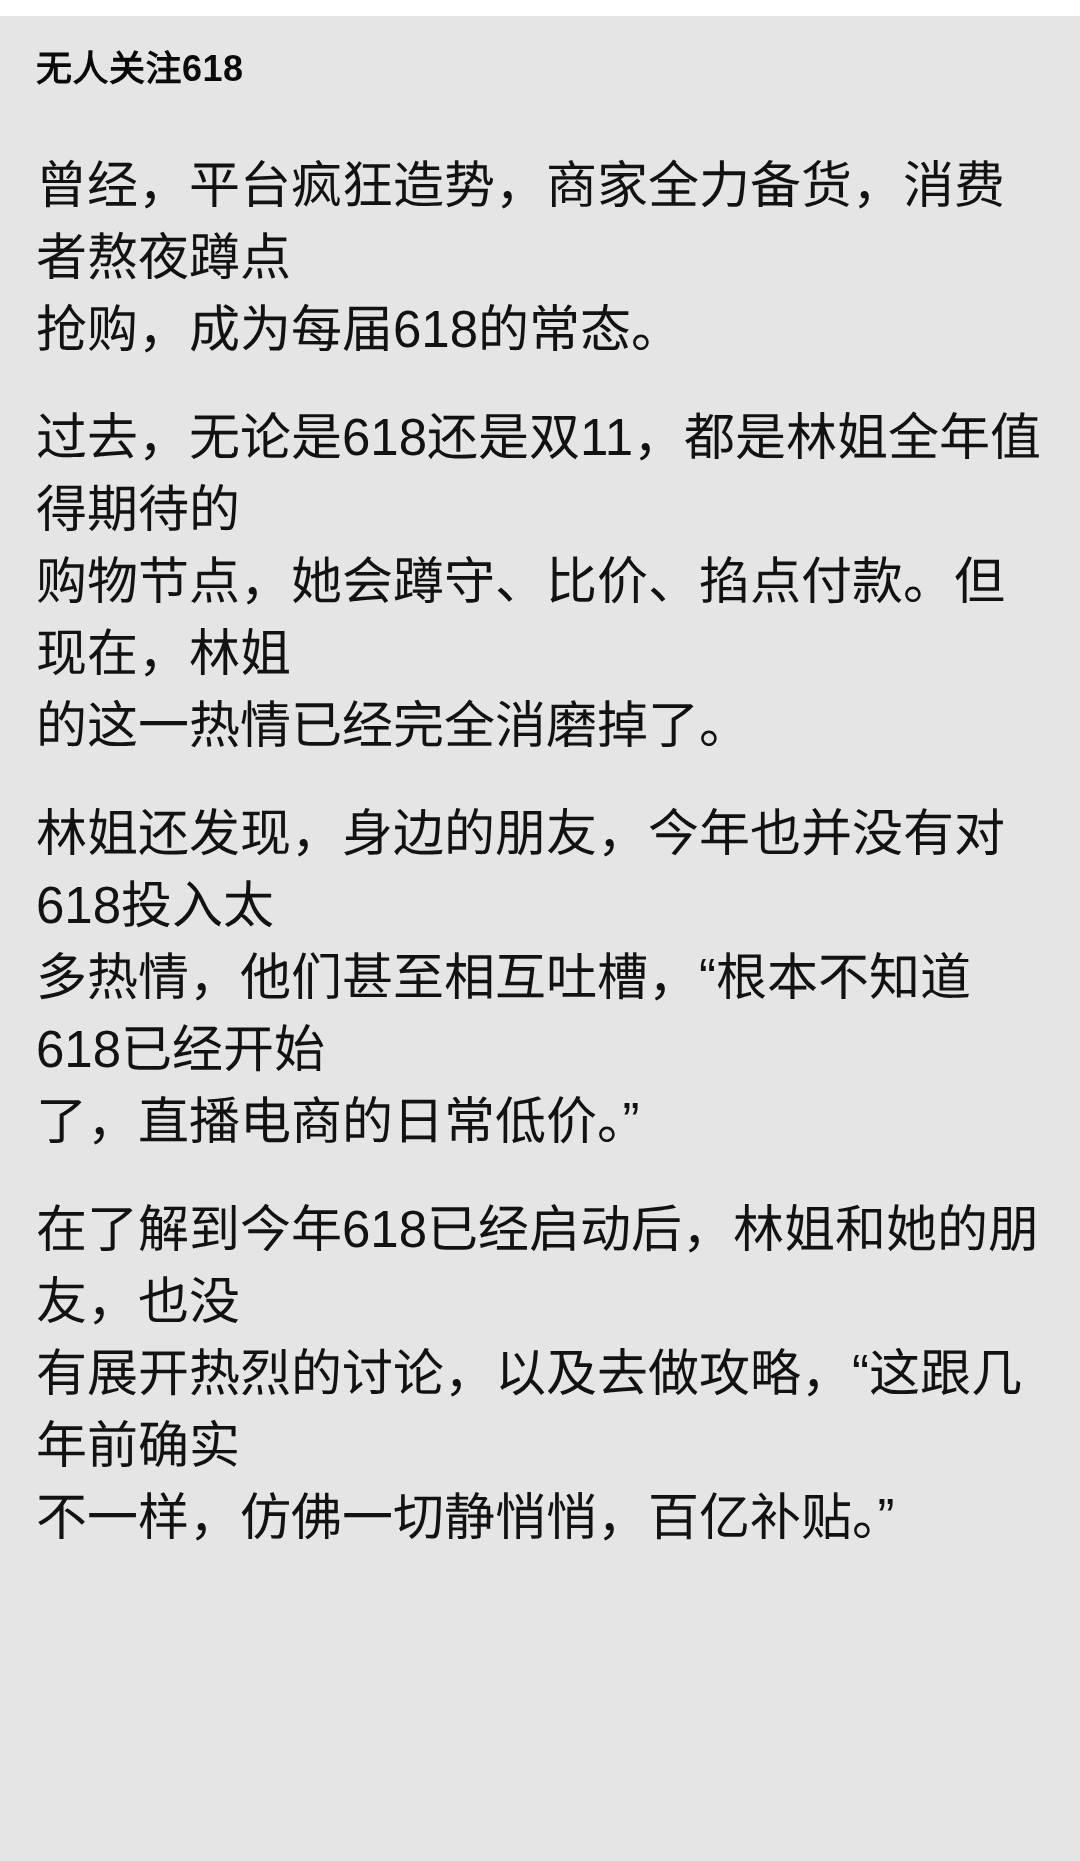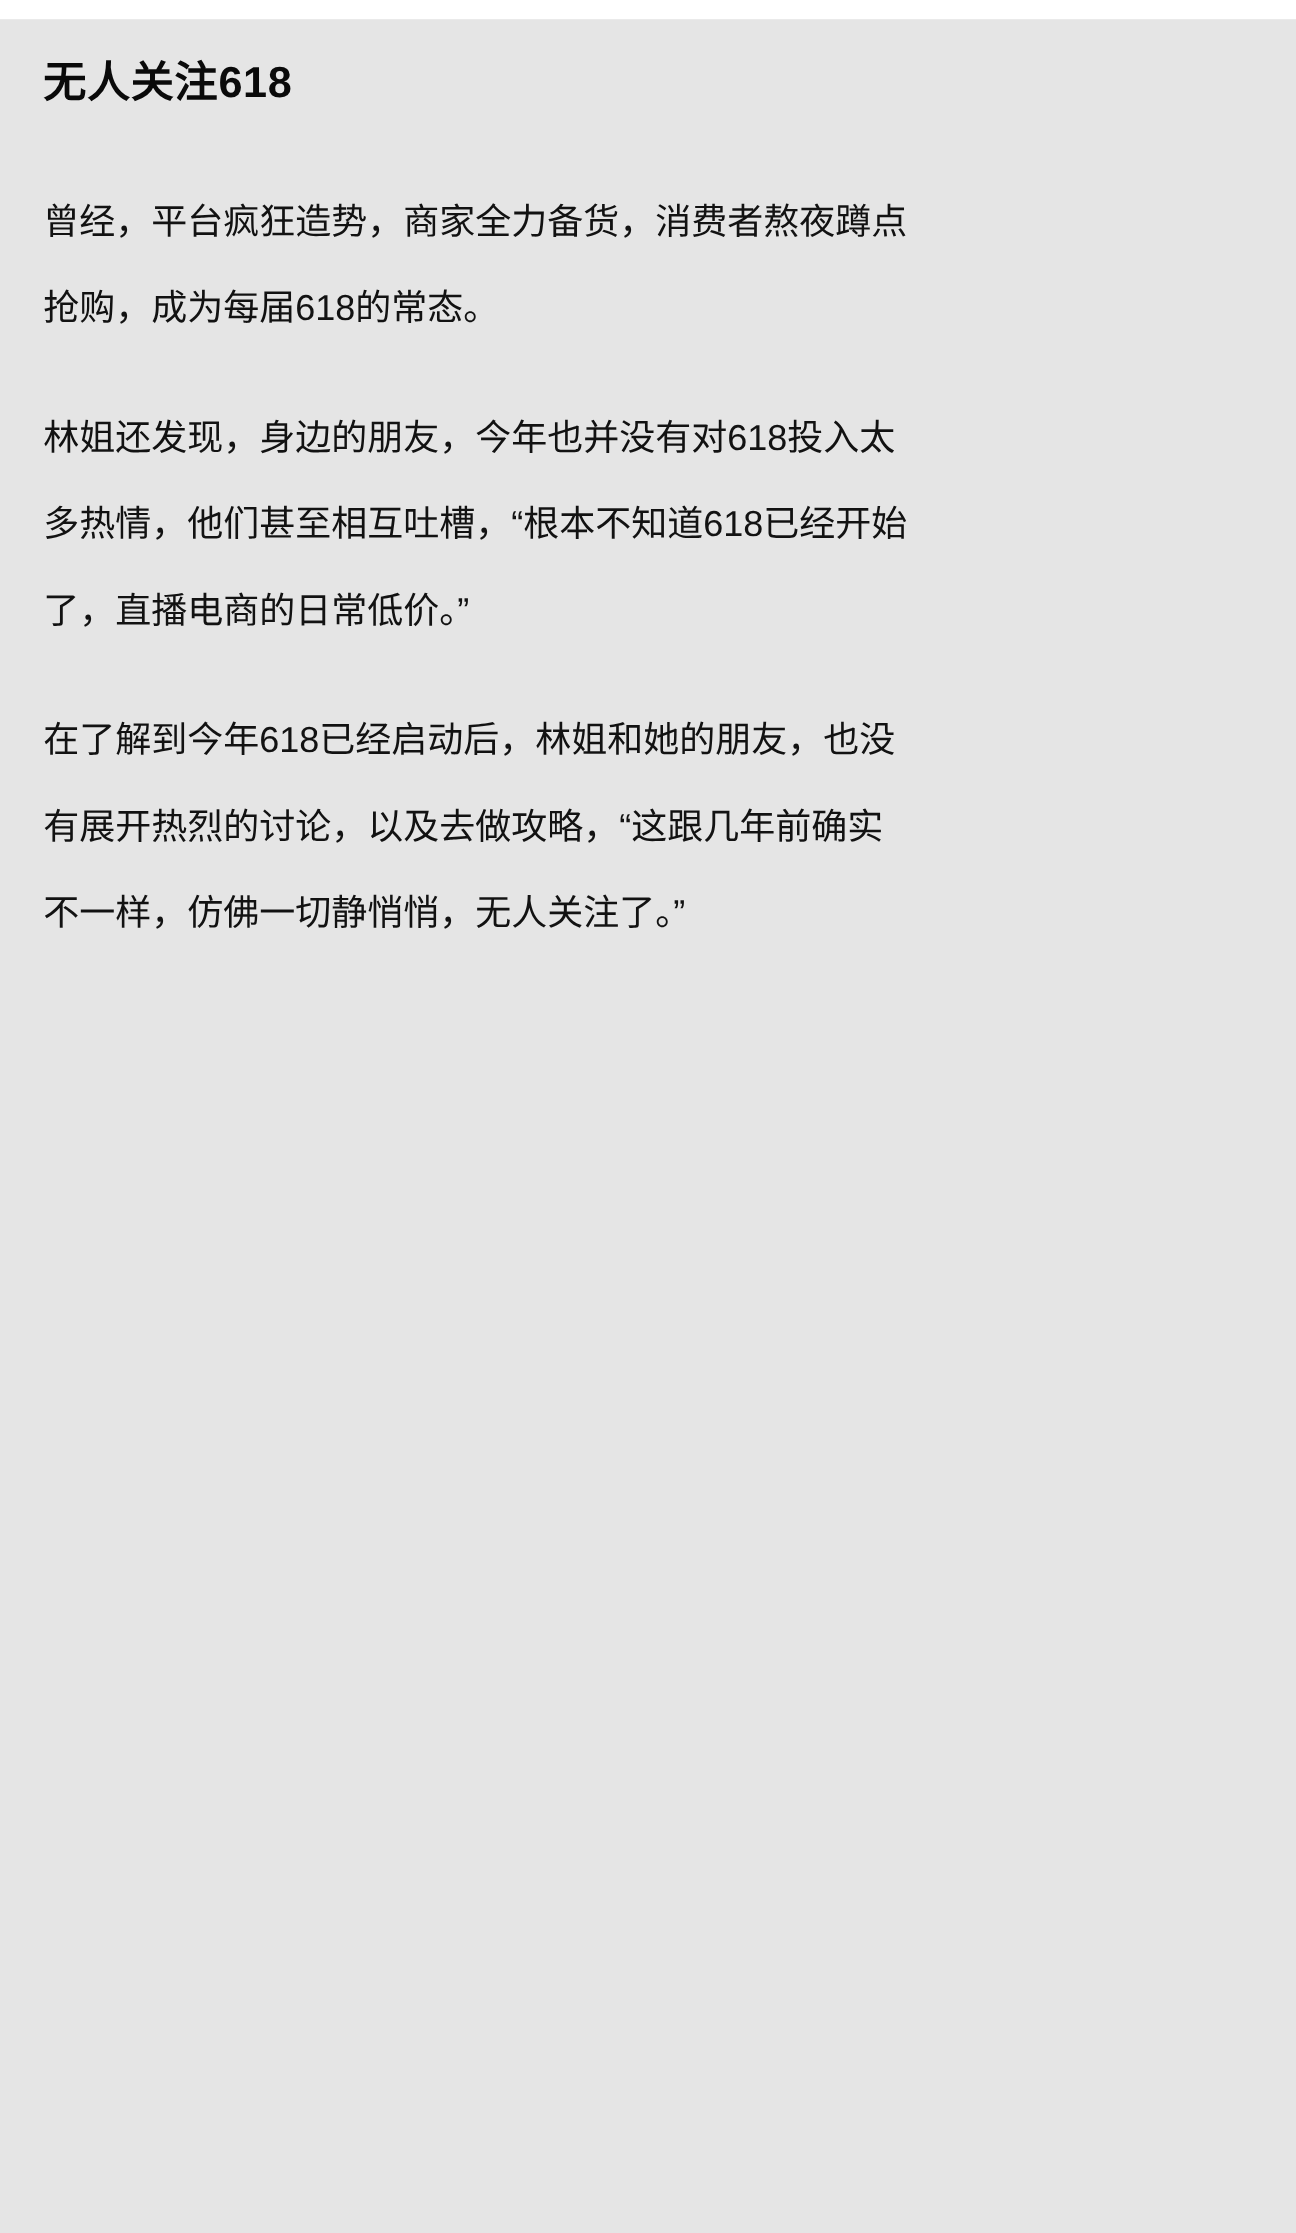--- a/index.html
+++ b/index.html
@@ -22,21 +22,21 @@
   .article-title {
     margin: 8px 0 56px 0;
     font-size: 36px;
     line-height: 50px;
     font-weight: 700;
     color: #0a0a0a;
     letter-spacing: 0.5px;
   }
   .article-paragraph {
     margin: 0 0 36px 0;
-    font-size: 30px;
+    font-size: 51px;
     line-height: 72px;
     font-weight: 400;
     color: #121212;
     white-space: pre-line;      
     letter-spacing: 0px;
     text-align: left;
   }
   .article-paragraph:last-child {
     margin-bottom: 0;
   }
@@ -44,23 +44,26 @@
 </head>
 <body>
 
 <div class="page">
   <h1 class="article-title">无人关注618</h1>
 
   <p class="article-paragraph">曾经，平台疯狂造势，商家全力备货，消费者熬夜蹲点
 抢购，成为每届618的常态。</p>
 
 
+  <p class="article-paragraph">过去，无论是618还是双11，都是林姐全年值得期待的
+购物节点，她会蹲守、比价、掐点付款。但现在，林姐
+的这一热情已经完全消磨掉了。</p>
 
   <p class="article-paragraph">林姐还发现，身边的朋友，今年也并没有对618投入太
 多热情，他们甚至相互吐槽，“根本不知道618已经开始
 了，直播电商的日常低价。”</p>
 
   <p class="article-paragraph">在了解到今年618已经启动后，林姐和她的朋友，也没
 有展开热烈的讨论，以及去做攻略，“这跟几年前确实
-不一样，仿佛一切静悄悄，无人关注了。”</p>
+不一样，仿佛一切静悄悄，百亿补贴。”</p>
 
 
 </div>
 
 </body></html>

